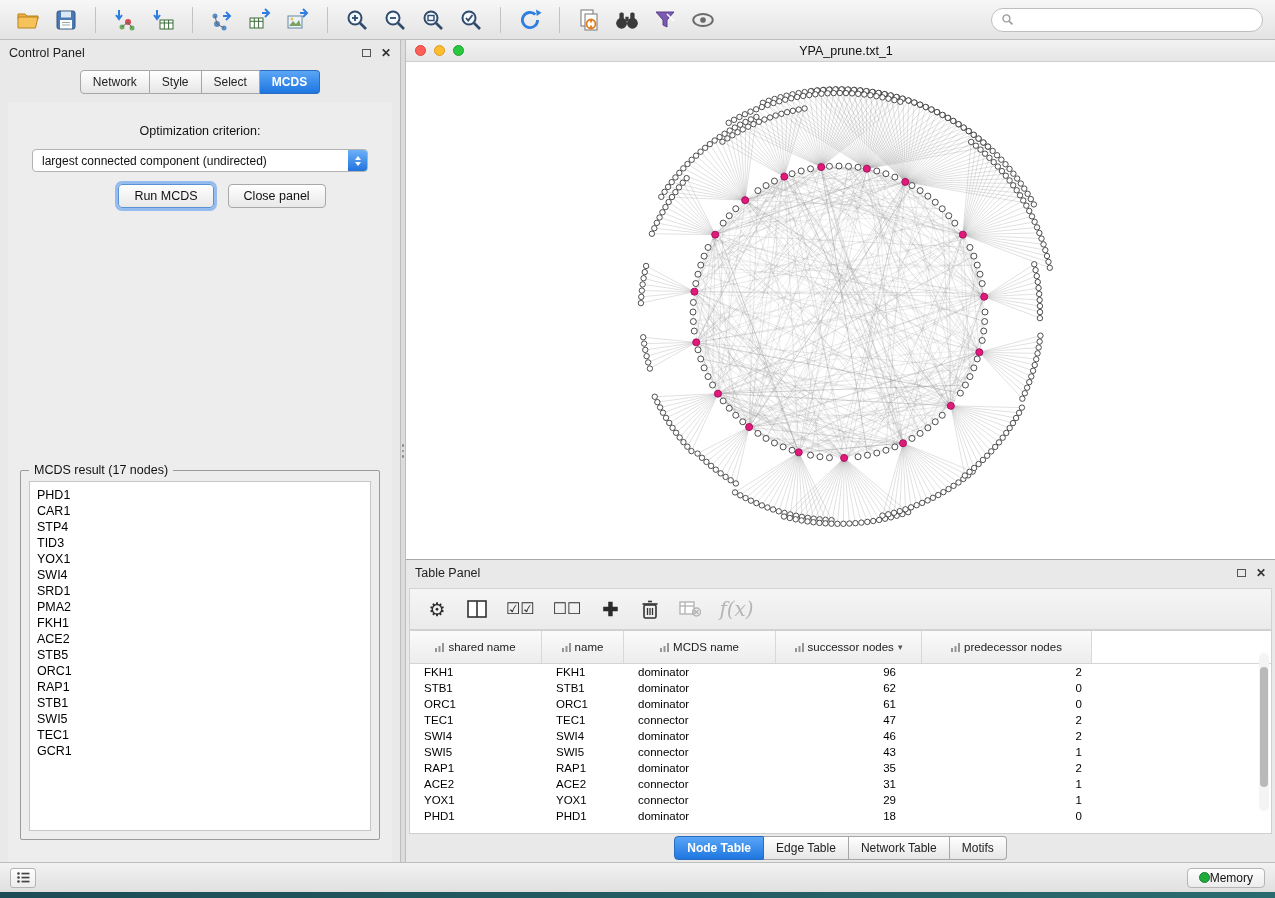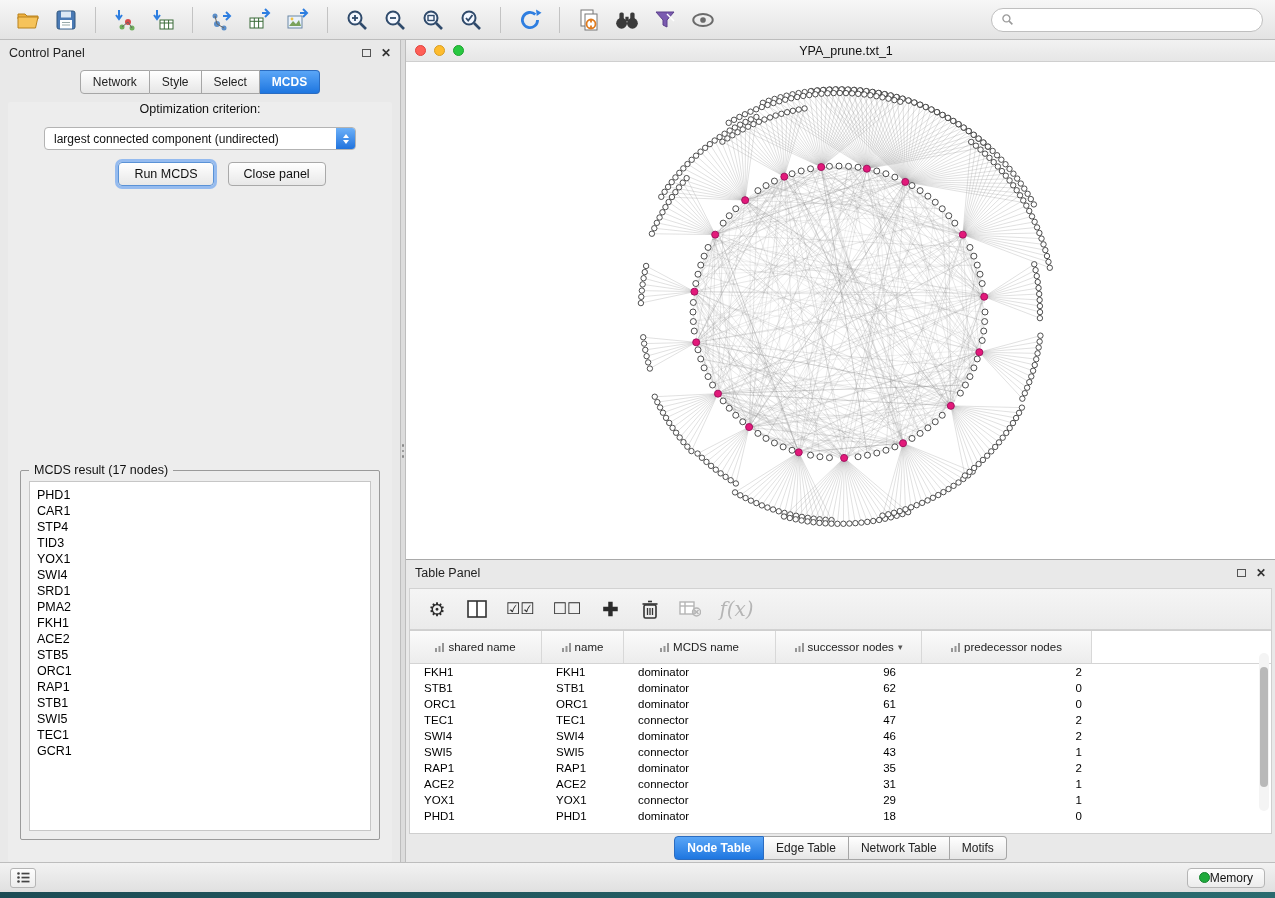--- a/index.html
+++ b/index.html
@@ -23,22 +23,22 @@
   .panel-header .sp { flex:1; }
   .float-box { width:9px; height:8px; border:1.5px solid #555; margin-right:10px; }
   .close-x { font-size:12px; font-weight:bold; color:#333; }
   .cp-tabs { display:flex; justify-content:center; margin-top:4px; }
   .seg { display:inline-flex; }
   .seg-btn { font-size:12px; padding:4px 12px; background:linear-gradient(#ffffff,#e6e6e6); border:1px solid #a6a6a6; border-left-width:0; color:#222; }
   .seg-btn:first-child { border-left-width:1px; border-radius:4px 0 0 4px; }
   .seg-btn:last-child { border-radius:0 4px 4px 0; }
   .seg-btn.active { background:linear-gradient(#5aa6f7,#1e76e0); color:#fff; border-color:#2b6cc0; font-weight:bold; }
   .cp-inner { background:#ededed; margin:8px 8px 0 8px; flex:1; display:flex; flex-direction:column; border-radius:2px; }
-  .opt-label { text-align:center; font-size:12.5px; color:#111; }
-  .dropdown { width:312px; height:23px; margin:11px auto 0 auto; background:#fff; border:1px solid #b3b3b3; border-radius:4px; position:relative; display:flex; align-items:center; padding:0 24px 0 9px; font-size:12px; color:#111; }
+  .opt-label { text-align:center; font-size:12.5px; margin-top:22px; color:#111; }
+  .dropdown { width:336px; height:23px; margin:11px auto 0 auto; background:#fff; border:1px solid #b3b3b3; border-radius:4px; position:relative; display:flex; align-items:center; padding:0 24px 0 9px; font-size:12px; color:#111; }
   .dd-stepper { position:absolute; right:0; top:0; bottom:0; width:19px; background:linear-gradient(#6cb0f8,#2173dd); border-radius:0 3px 3px 0; display:flex; flex-direction:column; align-items:center; justify-content:center; gap:2px; }
   .dd-up { width:0; height:0; border-left:3.5px solid transparent; border-right:3.5px solid transparent; border-bottom:4px solid #fff; }
   .dd-down { width:0; height:0; border-left:3.5px solid transparent; border-right:3.5px solid transparent; border-top:4px solid #fff; }
   .cp-buttons { display:flex; justify-content:center; gap:14px; margin-top:12px; }
   .btn { font-size:12.5px; padding:4px 15px; background:linear-gradient(#ffffff,#e8e8e8); border:1px solid #a9a9a9; border-radius:4px; color:#111; }
   .btn.focus-ring { box-shadow:0 0 0 3px rgba(77,145,240,.55); border-color:#5a92d6;margin-left:44px; }
   .result-group { margin:auto 12px 22px 12px; flex:0 0 370px; position:relative; border:1px solid #9a9a9a; border-radius:2px; }
   .result-title { position:absolute; top:-8px; left:8px; background:#ededed; padding:0 5px; font-size:12.5px; color:#111; }
   .result-list { position:absolute; left:8px; right:8px; top:10px; bottom:8px; background:#fff; border:1px solid #c6c6c6; overflow:auto; padding:5px 7px; }
   .result-list li { list-style:none; font-size:12.5px; line-height:16px; color:#000; }

